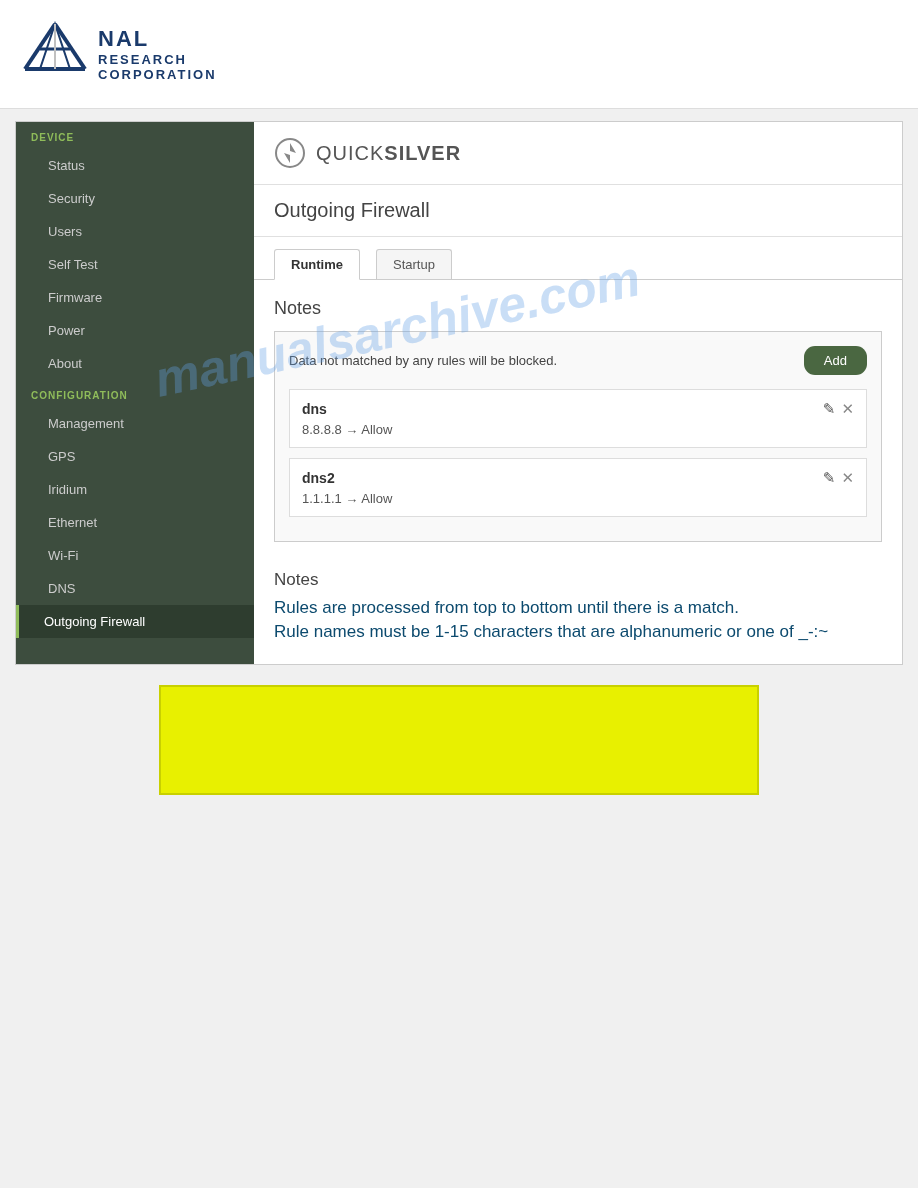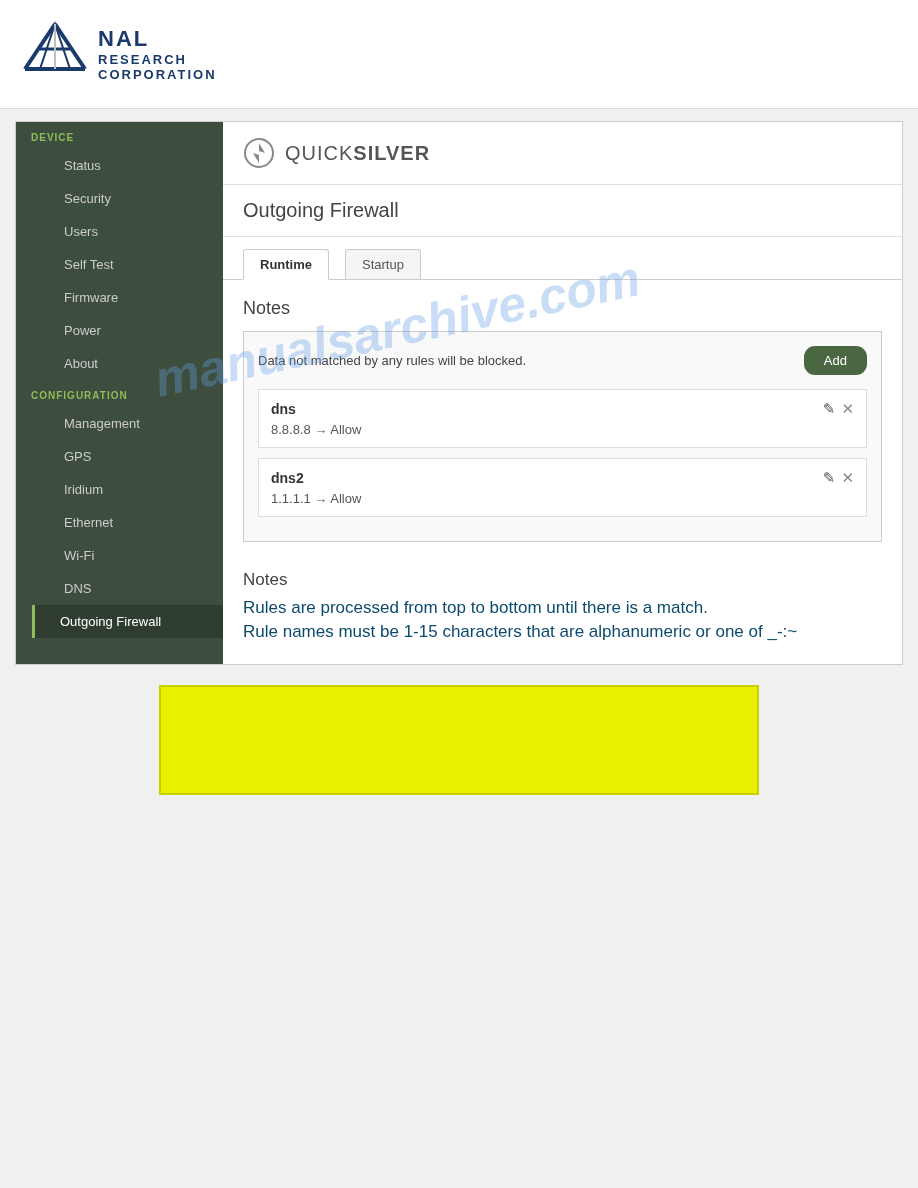--- a/index.html
+++ b/index.html
@@ -58,40 +58,39 @@
 
     .content-box {
       display: flex;
       background: #fff;
       border: 1px solid #ccc;
       min-height: 540px;
     }
 
     
     .sidebar {
-      width: 207px;
+      width: 238px;
       background: #3d4d3e;
       flex-shrink: 0;
     }
 
     .sidebar-section-label {
       color: #8fbc5a;
       font-size: 10px;
       font-weight: bold;
       letter-spacing: 1px;
       padding: 10px 15px 6px 15px;
       text-transform: uppercase;
     }
 
     .sidebar-item {
       padding: 9px 15px 9px 32px;
       color: #ccc;
       font-size: 13px;
       cursor: pointer;
-      margin-left: 16px;
     }
     .sidebar-item.active {
       background: #2e3d2f;
       color: #fff;
       border-left: 3px solid #8fbc5a;
       padding-left: 25px;
     }
 
     
     .main-content {

